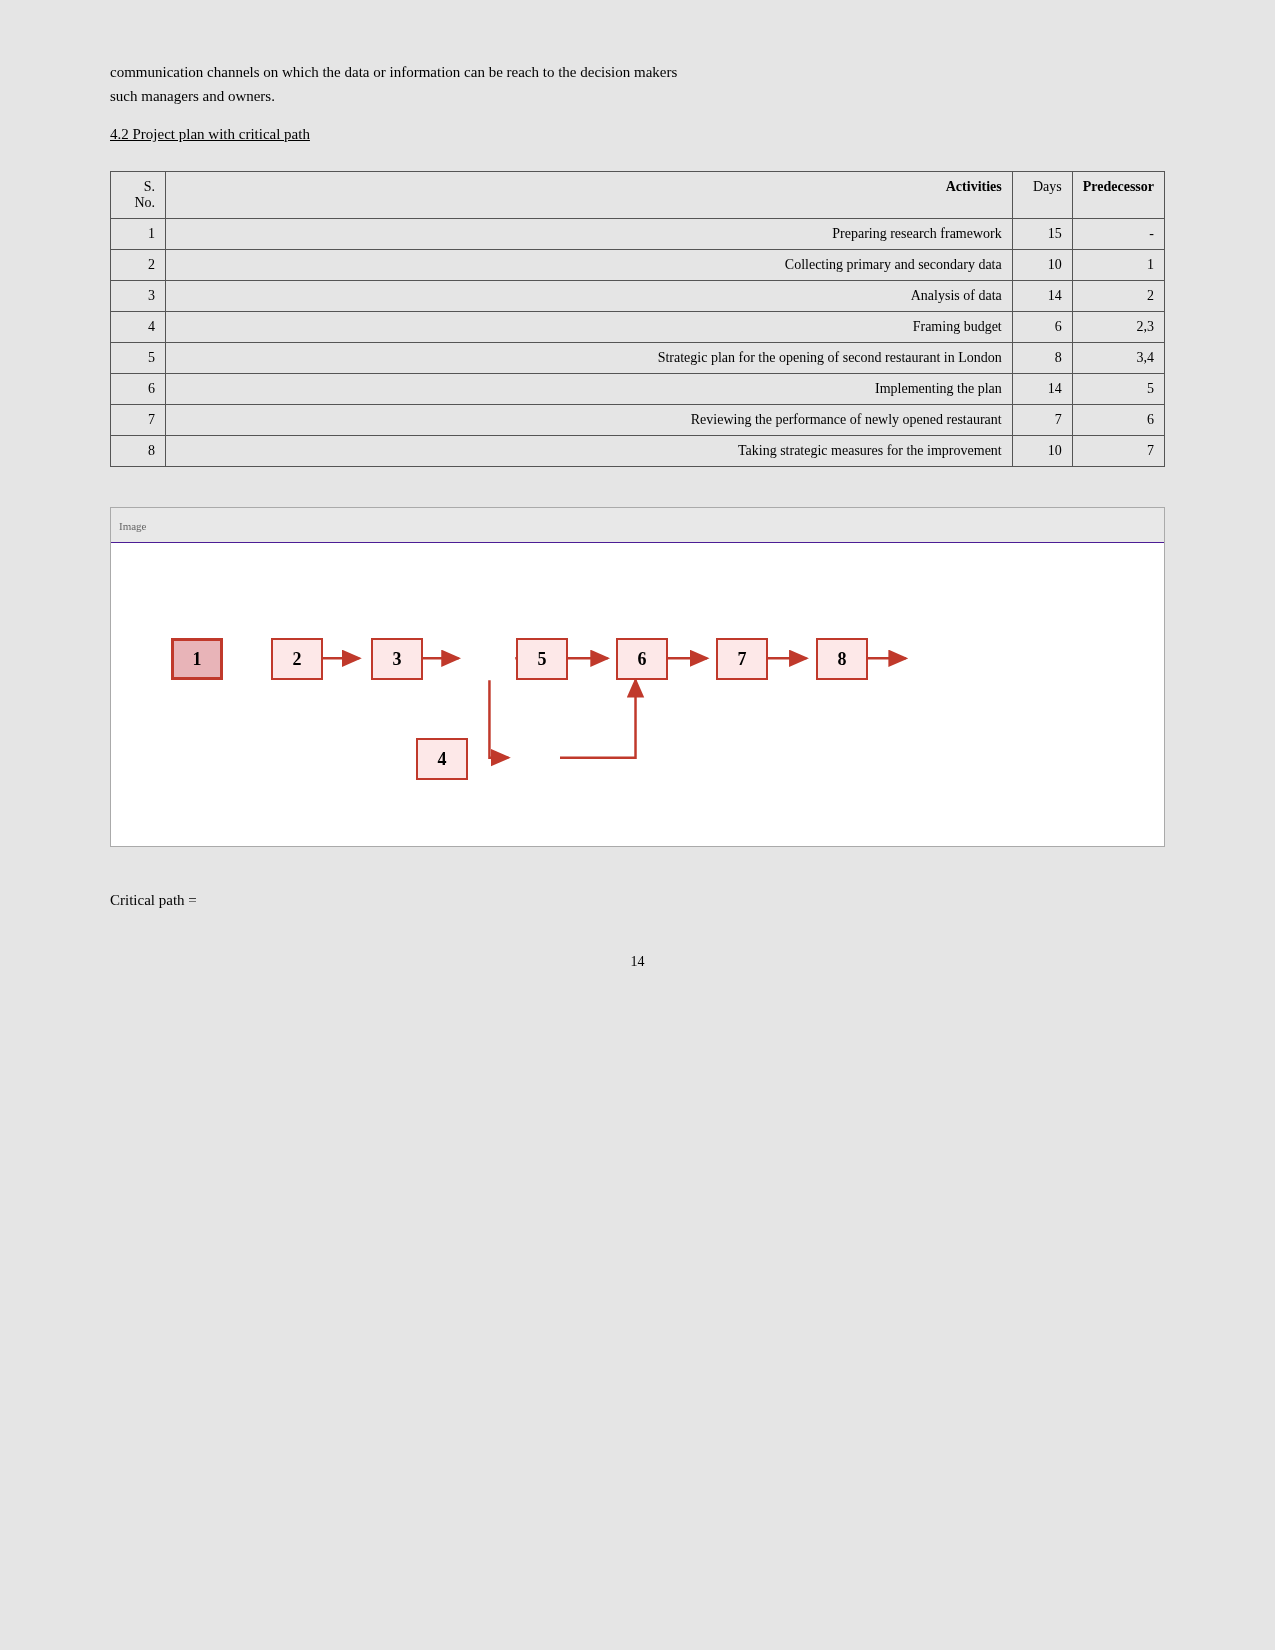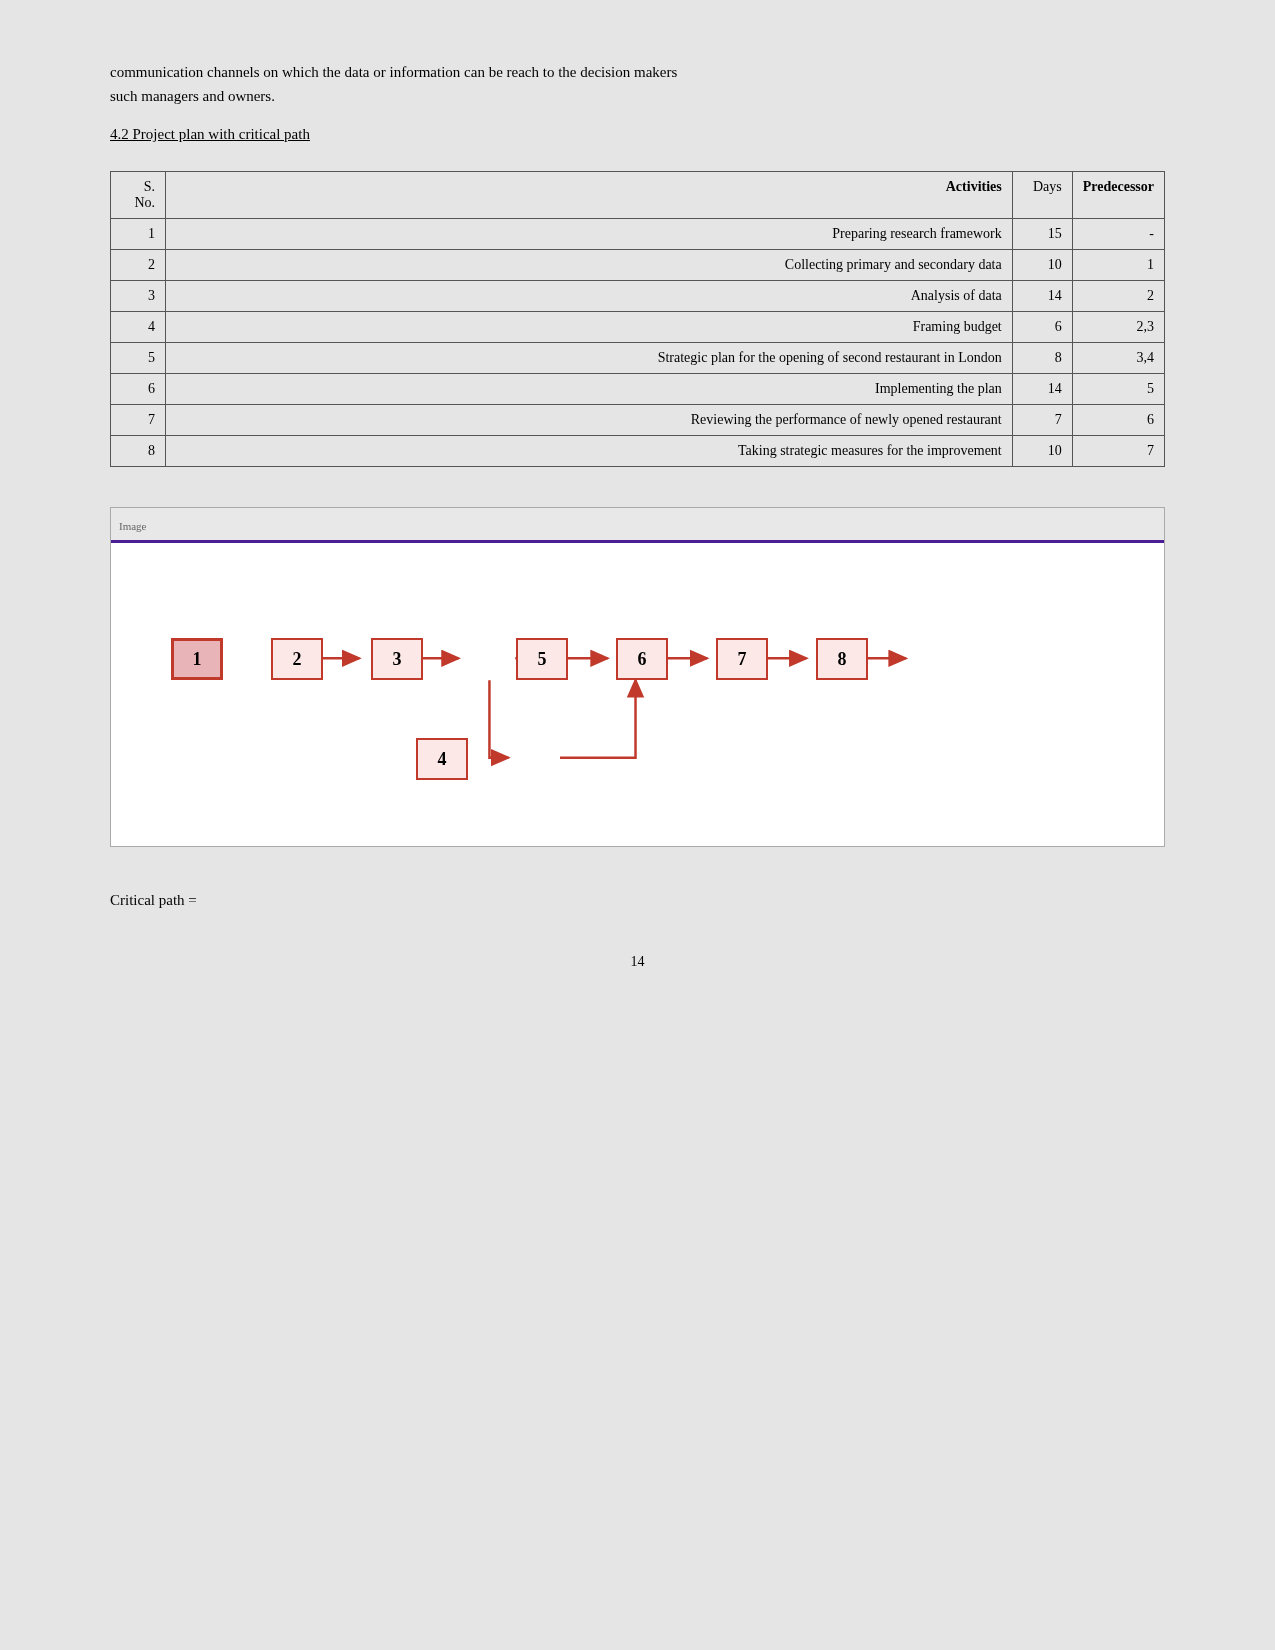--- a/index.html
+++ b/index.html
@@ -55,21 +55,21 @@
     .diagram-container {
       border: 1.5px solid #aaa;
       width: 100%;
       margin-bottom: 40px;
       position: relative;
       background: #fff;
       height: 340px;
     }
     .diagram-titlebar {
       background: #e8e8e8;
-      border-bottom: 3px solid #4c1d95;
+      border-bottom: 1px solid #4c1d95;
       padding: 12px 8px;
       font-size: 11px;
       color: #666;
       height: 35px;
     }
     .diagram-inner {
       position: relative;
       width: 100%;
       height: calc(100% - 24px);
     }

